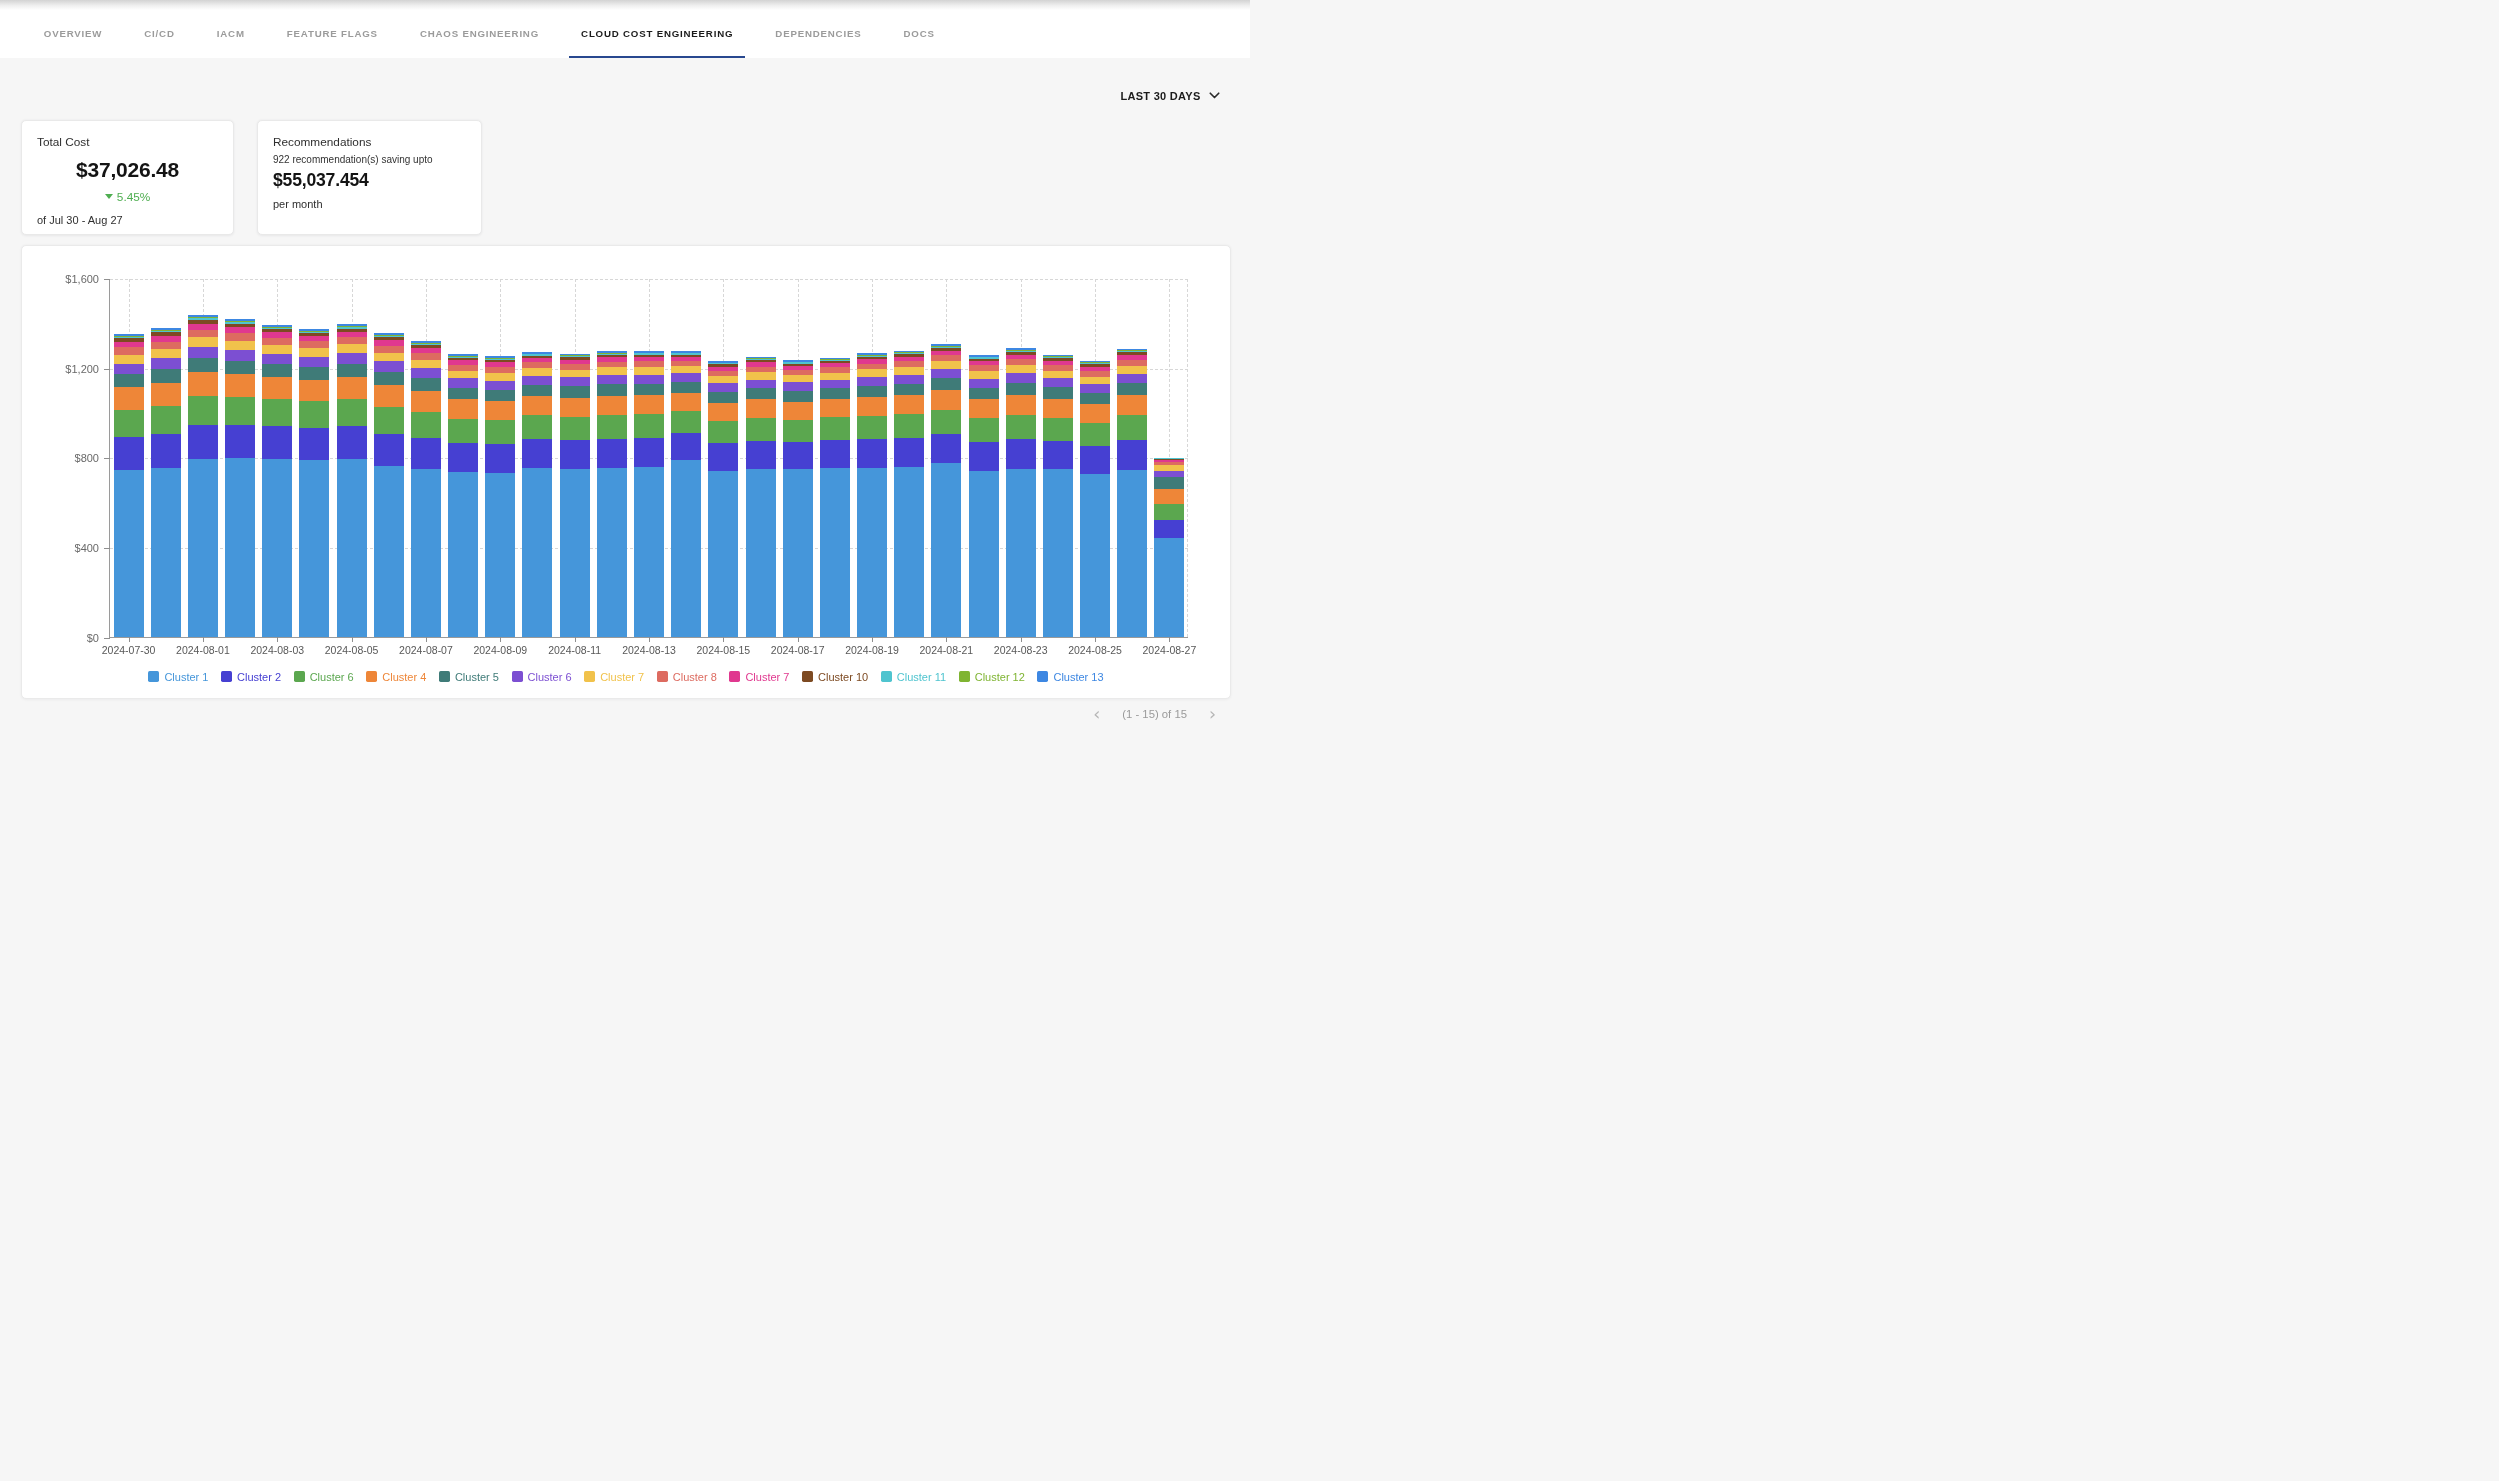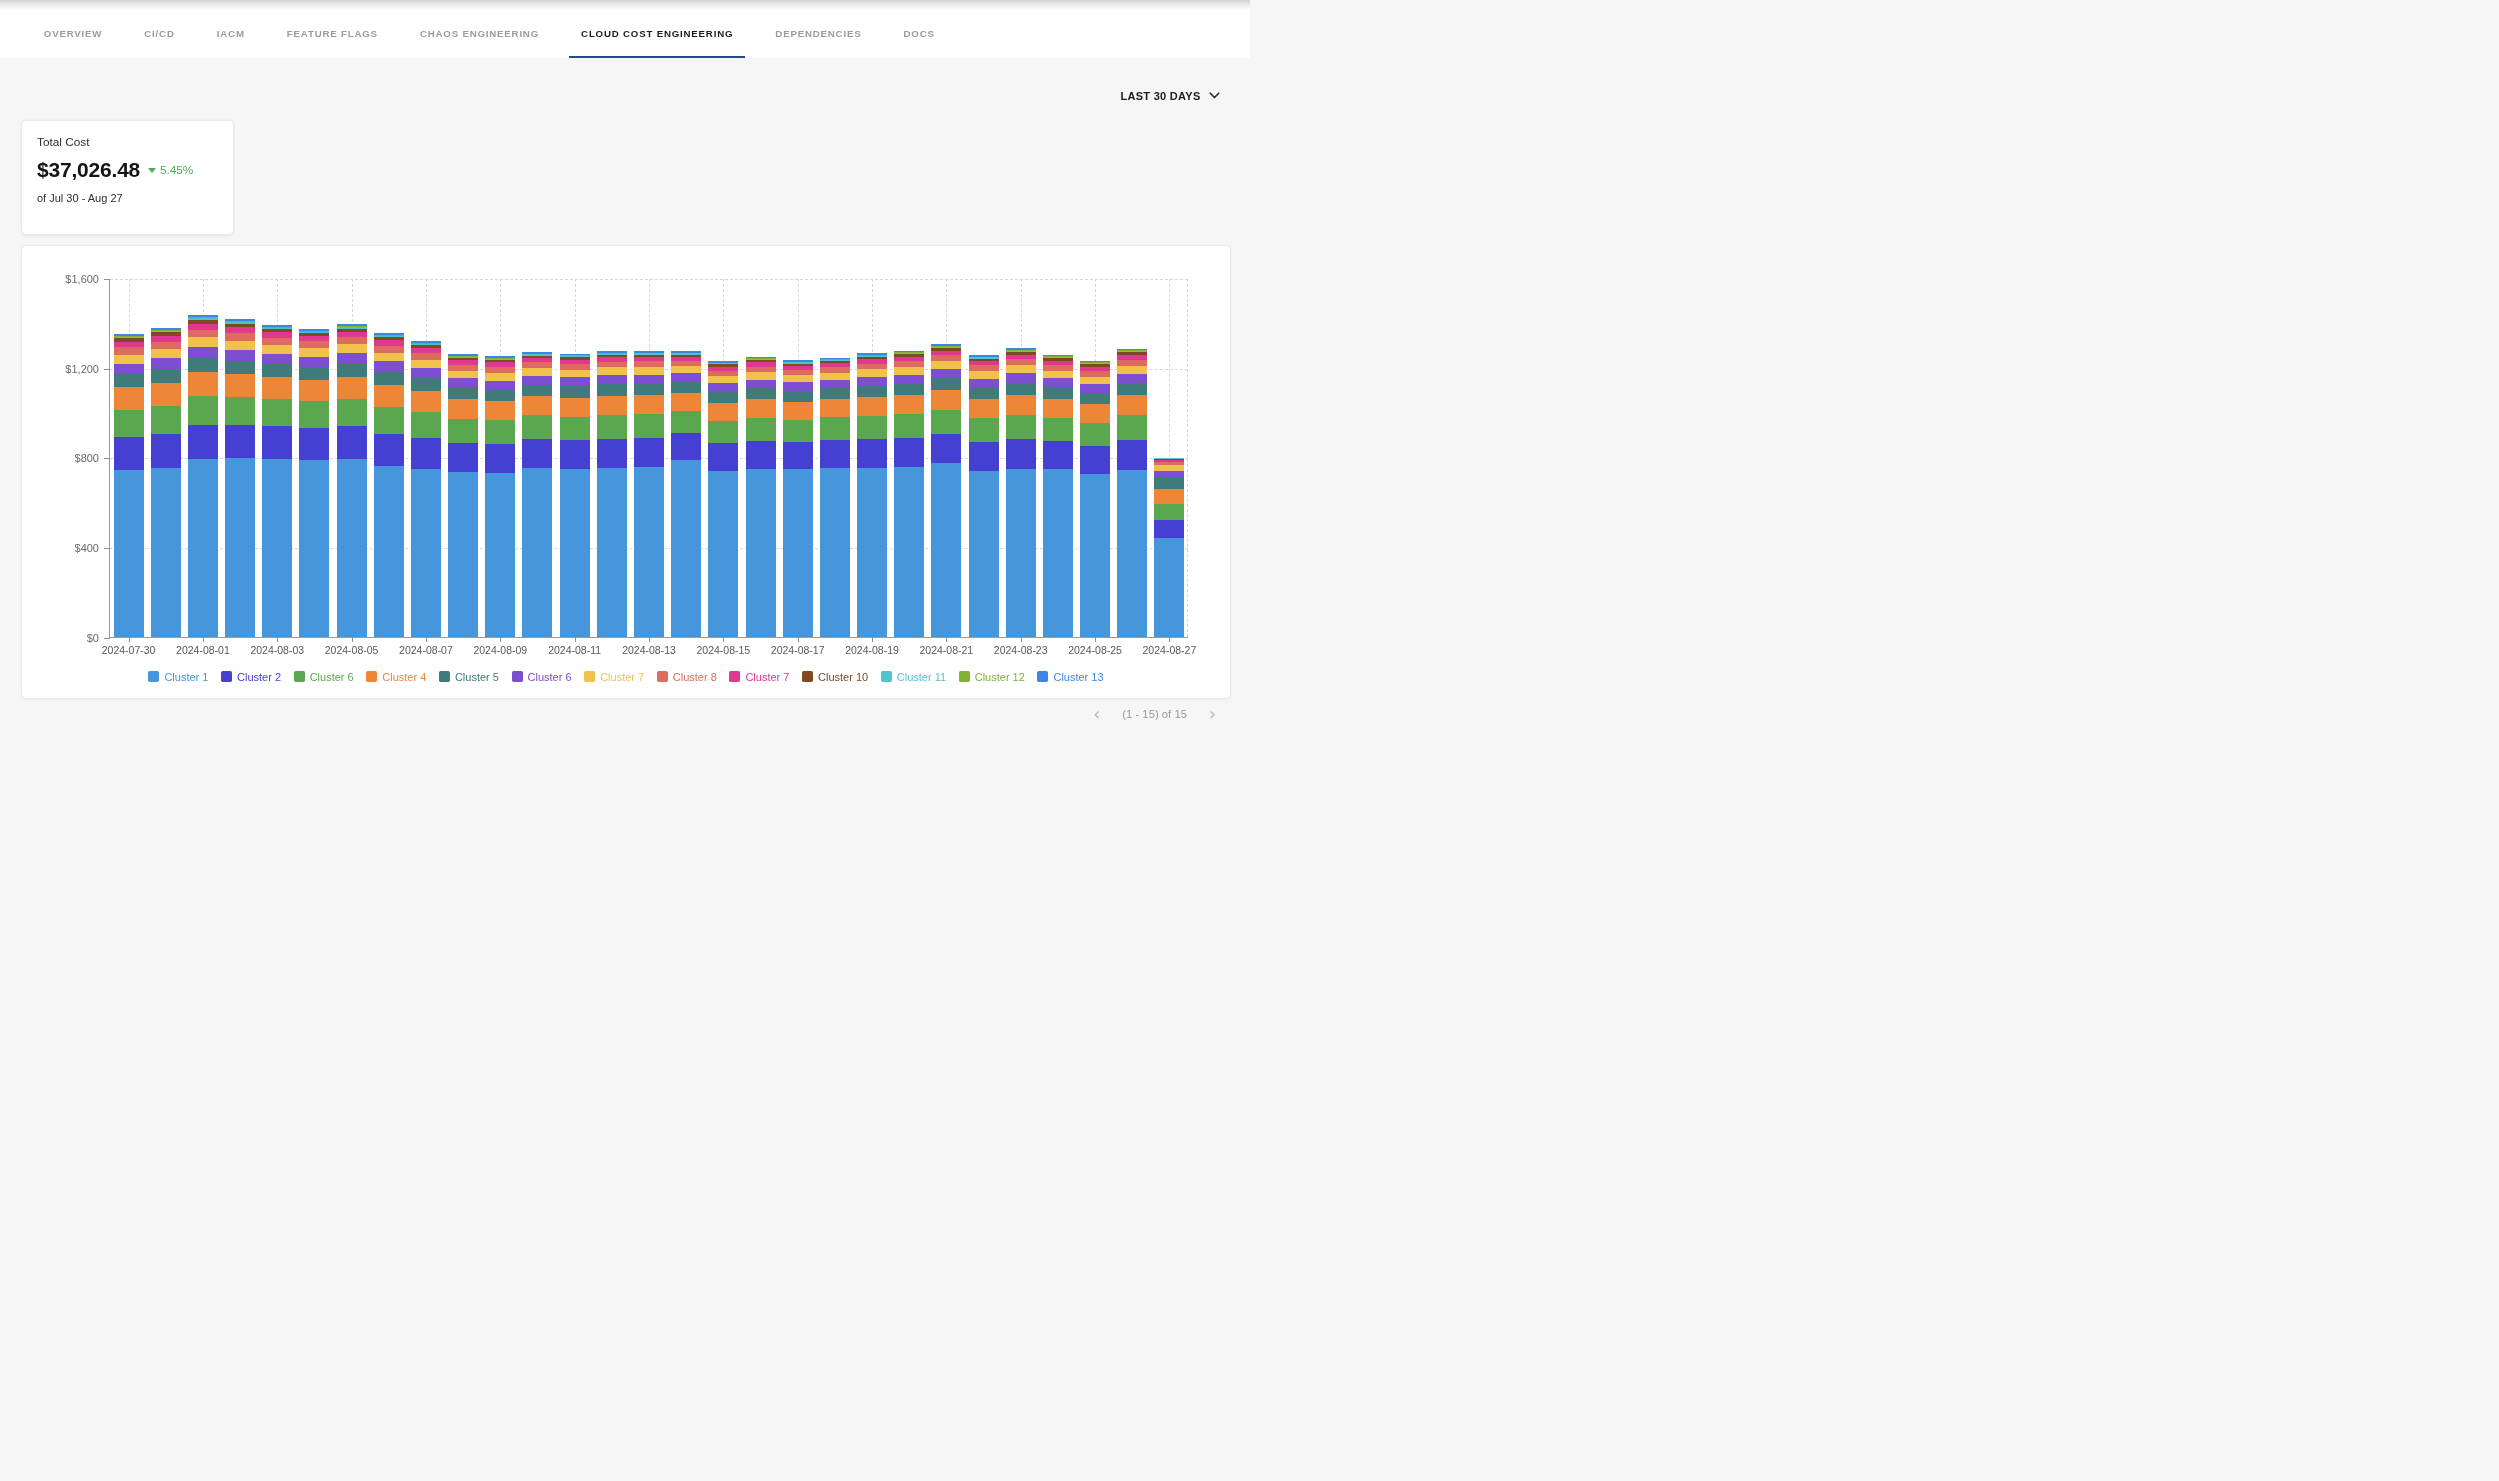--- a/index.html
+++ b/index.html
@@ -37,21 +37,21 @@
     box-shadow:0 0.8px 2.5px rgba(40,41,61,.07);
     padding:14.3px 15px;
   }
   .card-title { font-size:11.8px; color:#2f2f2f; }
   .card-value { font-size:21px; font-weight:bold; color:#141414; letter-spacing:-0.2px; }
   .card-period { font-size:11px; color:#2f2f2f; }
   .card.total { width:213px; }
   .card.forecast { width:210px; margin-left:2.5px; }
   .card.reco { width:225px; }
   .card.detail { width:259px; margin-left:auto; padding-top:17.6px; }
-  .value-row { display:flex; align-items:center; gap:7.6px; margin:9.2px 0 10px; }
+  .value-row { display:flex; align-items:center; gap:7.6px; margin:9.2px 0 10px;flex-direction:column; }
   .delta { display:flex; align-items:center; gap:4.2px; }
   .tri-down { width:0; height:0; border-left:4.2px solid transparent; border-right:4.2px solid transparent; border-top:5.9px solid #4fae51; }
   .delta-text { font-size:11.8px; color:#4fae51; }
   .reco .card-sub { font-size:10px; color:#333; margin-top:5px; }
   .reco .card-value { font-size:17.6px; margin:5px 0 6.7px; }
   .detail-title { font-size:14.3px; font-weight:bold; color:#1b1b1b; }
   .detail-link { display:flex; align-items:center; gap:6.7px; margin-top:20px; cursor:pointer; }
   .detail-link span { font-size:12px; color:#2f5aab; }
   
   .chart-card {
@@ -119,20 +119,26 @@
       <span class="card-value">$37,026.48</span>
       <span class="delta">
         <span class="tri-down"></span>
         <span class="delta-text">5.45%</span>
       </span>
     </div>
     <div class="card-period">of Jul 30 - Aug 27</div>
   </div>
 
 
+  <div class="card reco">
+    <div class="card-title">Recommendations</div>
+    <div class="card-sub">922 recommendation(s) saving upto</div>
+    <div class="card-value">$55,037.454</div>
+    <div class="card-period">per month</div>
+  </div>
 
 
 </div>
 
 <div class="chart-card">
   <div id="ylabels">
       <div class="ylab" style="top: 359px;">$0</div>
       <div class="ylab" style="top: 269px;">$400</div>
       <div class="ylab" style="top: 179px;">$800</div>
       <div class="ylab" style="top: 90px;">$1,200</div>

